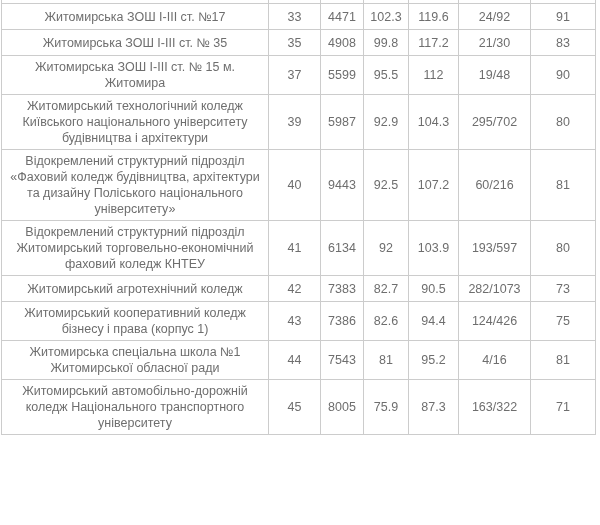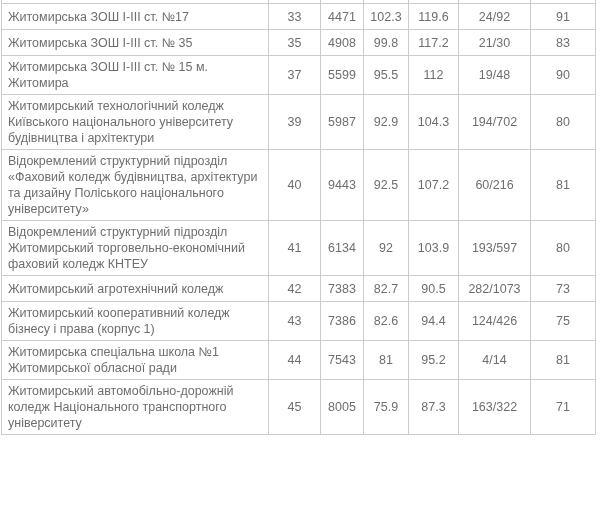--- a/index.html
+++ b/index.html
@@ -21,21 +21,21 @@
   }
   table.rating td {
     border: 1px solid #cccccc;
     font-size: 12.5px;
     color: #6e6e6e;
     vertical-align: middle;
     padding: 3px 6px;
     overflow: hidden;
   }
   td.name {
-    text-align: left;
+    text-align: center;
     padding-left: 8px;
     padding-right: 10px;
     color: #5c5c5c;
     line-height: 16px;
     word-wrap: break-word;
   }
   td.num {
     text-align: center;
     white-space: nowrap;
   }
@@ -102,21 +102,21 @@
         <td class="num">112</td>
         <td class="num">19/48</td>
         <td class="num">90</td>
       </tr>
       <tr class="h2">
         <td class="name">Житомирський технологічний коледж Київського національного університету будівництва і архітектури</td>
         <td class="num bold">39</td>
         <td class="num">5987</td>
         <td class="num bold">92.9</td>
         <td class="num">104.3</td>
-        <td class="num">194/702</td>
+        <td class="num">295/702</td>
         <td class="num">80</td>
       </tr>
       <tr class="h3">
         <td class="name">Відокремлений структурний підрозділ «Фаховий коледж будівництва, архітектури та дизайну Поліського національного університету»</td>
         <td class="num bold">40</td>
         <td class="num">9443</td>
         <td class="num bold">92.5</td>
         <td class="num">107.2</td>
         <td class="num">60/216</td>
         <td class="num">81</td>
@@ -147,21 +147,21 @@
         <td class="num">94.4</td>
         <td class="num">124/426</td>
         <td class="num">75</td>
       </tr>
       <tr class="h2">
         <td class="name">Житомирська спеціальна школа №1 Житомирської обласної ради</td>
         <td class="num bold">44</td>
         <td class="num">7543</td>
         <td class="num bold">81</td>
         <td class="num">95.2</td>
-        <td class="num">4/14</td>
+        <td class="num">4/16</td>
         <td class="num">81</td>
       </tr>
       <tr class="h2">
         <td class="name">Житомирський автомобільно-дорожній коледж Національного транспортного університету</td>
         <td class="num bold">45</td>
         <td class="num">8005</td>
         <td class="num bold">75.9</td>
         <td class="num">87.3</td>
         <td class="num">163/322</td>
         <td class="num">71</td>

